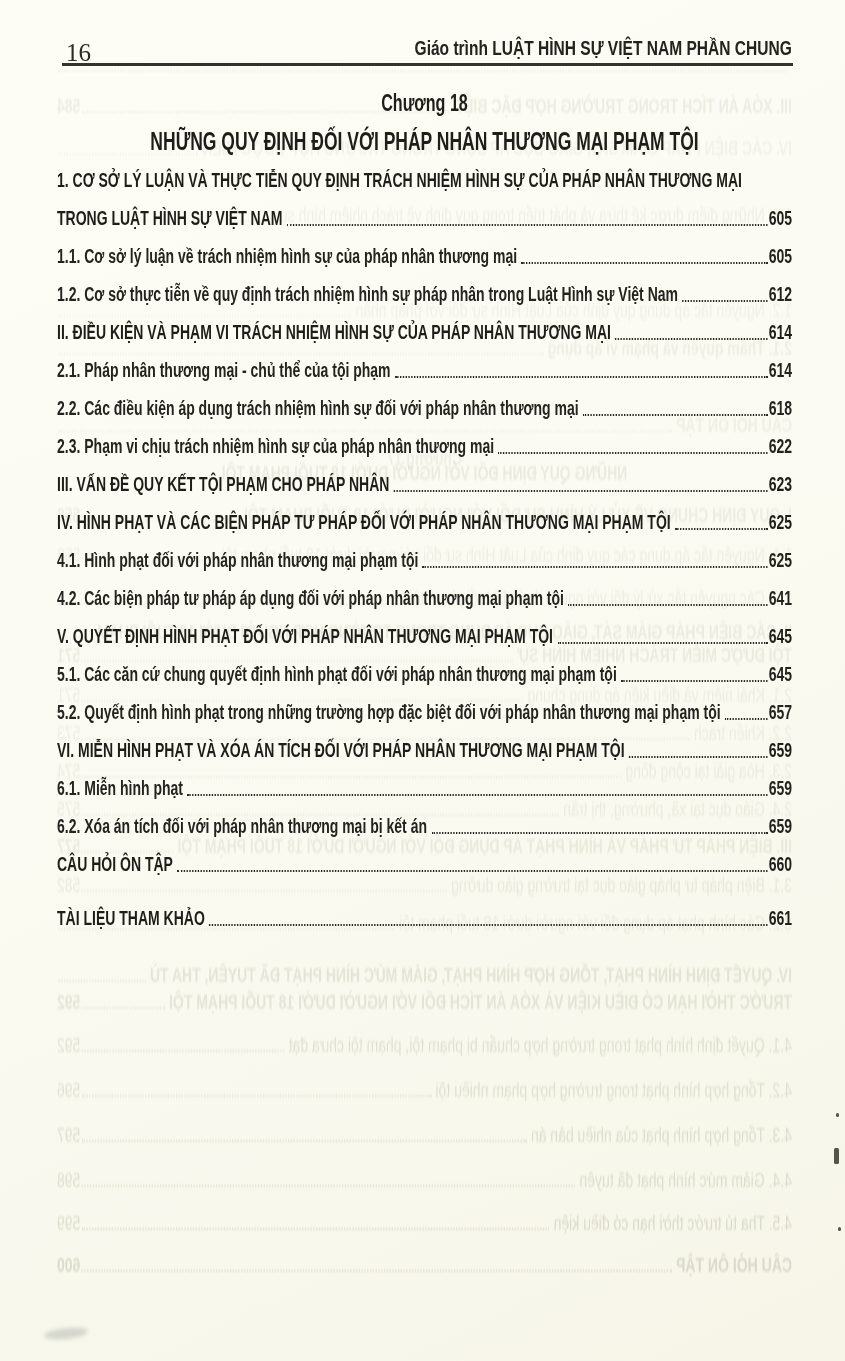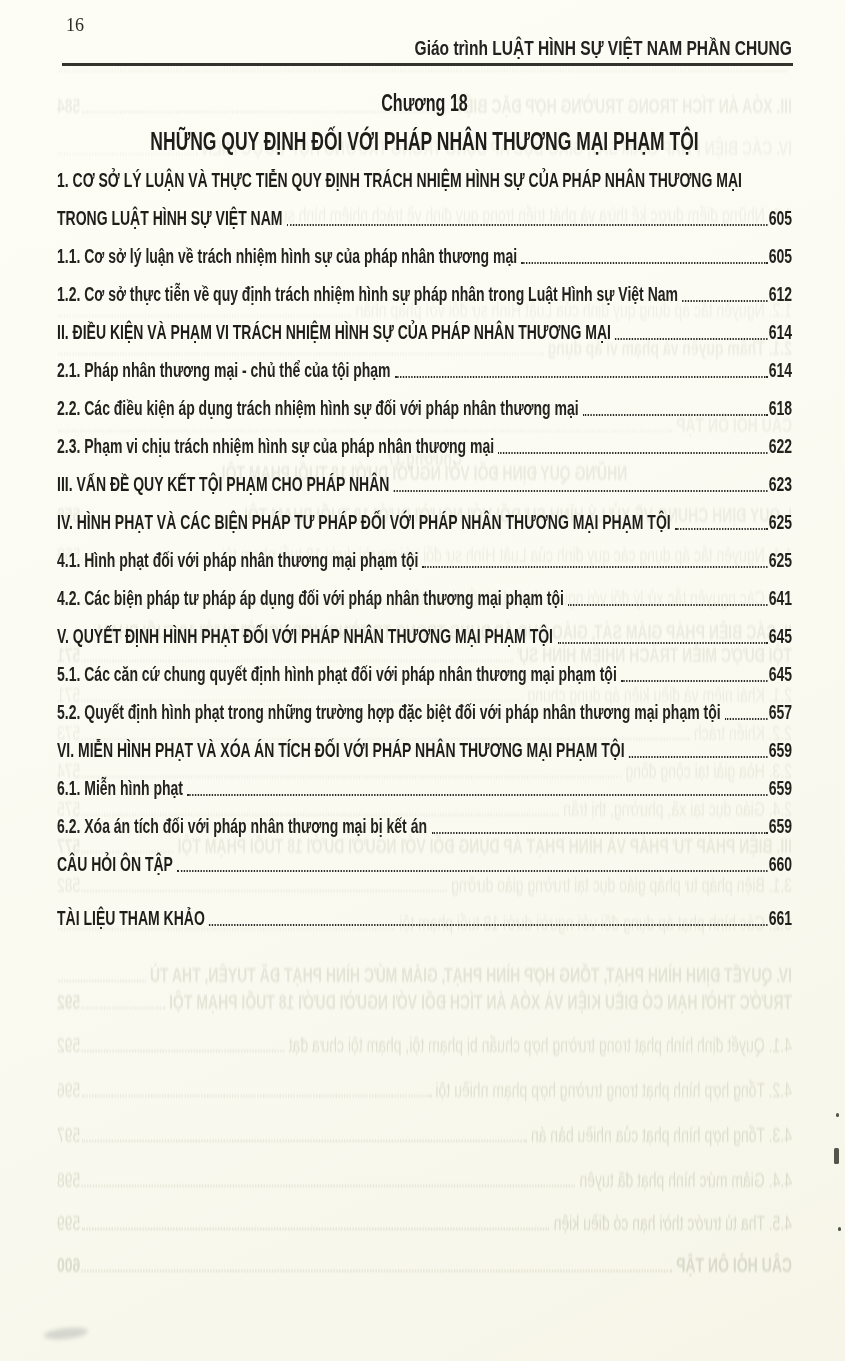--- a/index.html
+++ b/index.html
@@ -2,21 +2,21 @@
 <html><head>
 <meta charset="utf-8">
 <style>
   html,body{margin:0;padding:0;background:#e8e8e2;}
   .page{
     position:relative;width:845px;height:1361px;overflow:hidden;
     background:linear-gradient(155deg,#fdfdf6 0%,#fbfaf1 55%,#f6f5e8 100%);
     font-family:"Liberation Sans",sans-serif;color:#1e1d1a;
   }
   
-  .hdr-num{position:absolute;top:15px;left:66px;font-family:"Liberation Serif",serif;font-size:18px;color:#2b2a26;}
+  .hdr-num{position:absolute;top:39px;left:66px;font-family:"Liberation Serif",serif;font-size:25px;color:#2b2a26;}
   .hdr-title{position:absolute;top:36px;right:53px;font-size:21px;font-weight:bold;white-space:nowrap;
     transform:scaleX(0.74);transform-origin:100% 0;color:#232220;}
   .hdr-rule{position:absolute;top:63px;left:62px;right:52px;height:3px;background:#34332d;}
   
   .chapter{position:absolute;top:90px;left:57px;width:1050px;text-align:center;white-space:nowrap;
     transform:scaleX(0.70);transform-origin:0 0;}
   .ch-label{font-size:23px;font-weight:bold;}
   .ch-title{margin-top:10px;font-size:25px;font-weight:bold;}
   
   #toc{position:absolute;top:170px;left:57px;width:1050px;transform:scaleX(0.70);transform-origin:0 0;}

